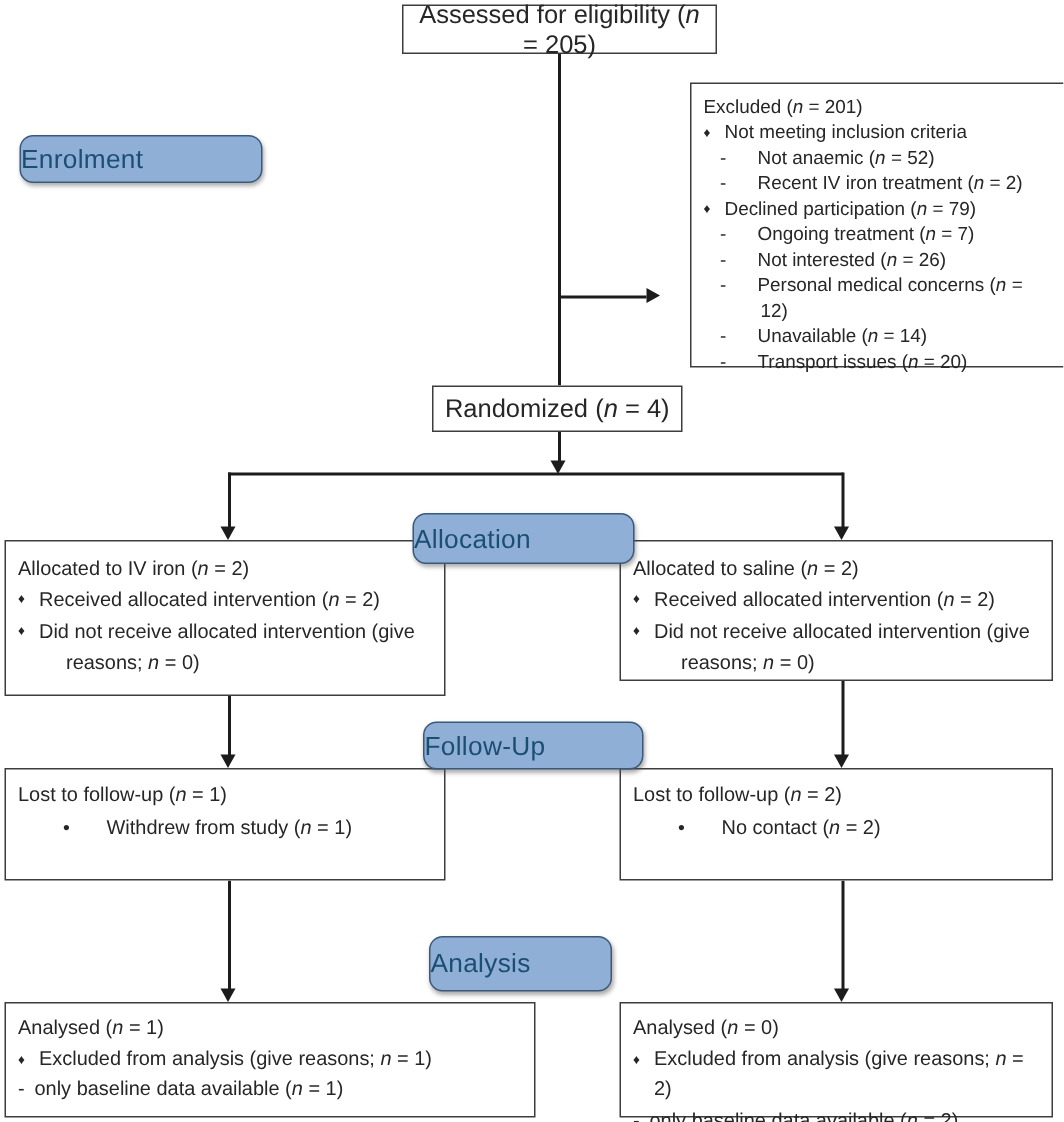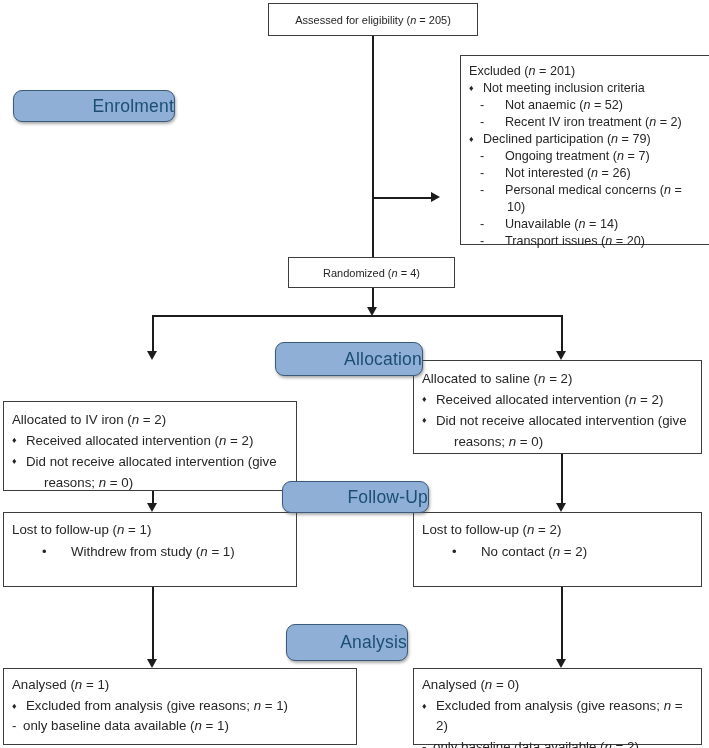--- a/index.html
+++ b/index.html
@@ -13,27 +13,27 @@
   html,body{margin:0;padding:0;background:#ffffff;}
   body{font-family:"Liberation Sans","DejaVu Sans",sans-serif;color:var(--text);}
   #stage{position:relative;width:709px;height:748px;background:#fff;overflow:hidden;}
 
   
   .fbox{
     position:absolute;background:#fff;border:1.5px solid var(--box-border);
     box-sizing:border-box;z-index:2;font-size:13px;line-height:20px;
     padding:5px 8px 4px 8px;
   }
-  .fbox.center{display:flex;align-items:center;justify-content:center;text-align:center;font-size:11px;padding:0 4px;}
+  .fbox.center{display:flex;align-items:center;justify-content:center;text-align:center;font-size:17px;padding:0 4px;}
 
   
   .slabel{
     position:absolute;z-index:5;background:var(--label-fill);
     border:1.8px solid var(--label-border);border-radius:9px;
-    display:flex;align-items:center;justify-content:flex-end;
+    display:flex;align-items:center;justify-content:flex-start;
     color:var(--label-text);font-size:17.5px;letter-spacing:.2px;
     box-sizing:border-box;box-shadow:1px 2px 3px rgba(70,70,70,.45);
   }
 
   
   .line{display:flex;align-items:flex-start;}
   .line .marker{flex:0 0 auto;text-align:left;}
   .line .txt{flex:1 1 auto;}
   .line.diamond .marker{width:14px;font-size:9px;line-height:inherit;}
   .line.dash{padding-left:11px;}
@@ -131,37 +131,37 @@
       </div>
       <div class="line dash">
         <span class="marker">-</span>
         <span class="txt">Not interested (<i>n</i> = 26)</span>
       </div>
       <div class="line dash">
         <span class="marker">-</span>
         <span class="txt">Personal medical concerns (<i>n</i> =</span>
       </div>
       <div class="line cont">
-        <span class="txt">10)</span>
+        <span class="txt">12)</span>
       </div>
       <div class="line dash">
         <span class="marker">-</span>
         <span class="txt">Unavailable (<i>n</i> = 14)</span>
       </div>
       <div class="line dash">
         <span class="marker">-</span>
         <span class="txt">Transport issues (<i>n</i> = 20)</span>
       </div>
     </div>
 
   <div class="fbox center" id="randomized" style="left:288px;top:257px;width:167px;height:31px;">
     <span>Randomized (<i>n</i> = 4)</span>
   </div>
 
-  <div class="fbox" id="alloc-left" style="left:3px;top:360px;width:294px;height:90px;margin-top:41px;">
+  <div class="fbox" id="alloc-left" style="left:3px;top:360px;width:294px;height:104px;">
       <div class="line plain">
         <span class="txt">Allocated to IV iron (<i>n</i> = 2)</span>
       </div>
       <div class="line diamond">
         <span class="marker">♦</span>
         <span class="txt">Received allocated intervention (<i>n</i> = 2)</span>
       </div>
       <div class="line diamond">
         <span class="marker">♦</span>
         <span class="txt">Did not receive allocated intervention (give</span>

